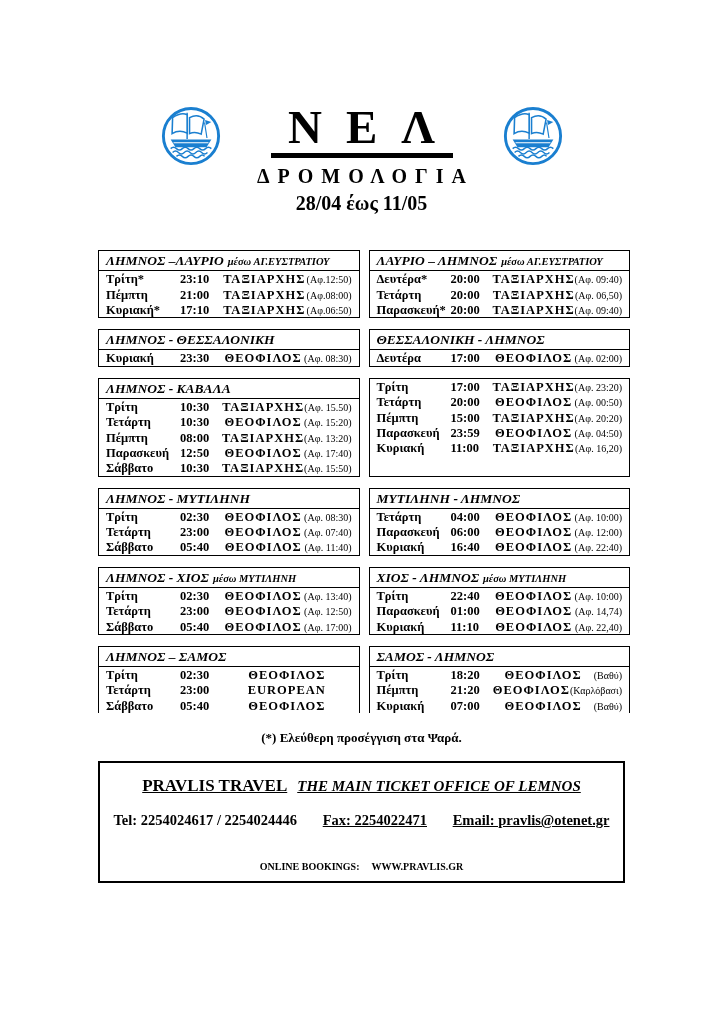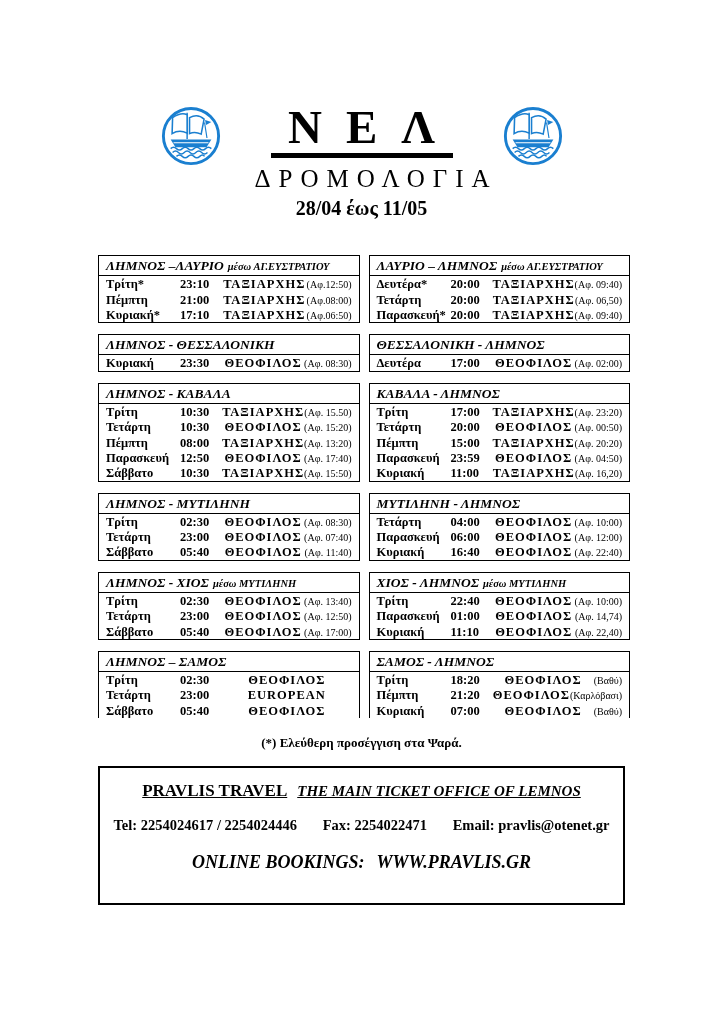--- a/index.html
+++ b/index.html
@@ -23,21 +23,21 @@
     padding-top: 103px;
   }
   .logo { width: 64px; height: 62px; margin-top: 3px; color: var(--logo-blue, #1a7fd0); flex: 0 0 auto; }
   .brand-block { text-align: center; width: 230px; }
   .brand {
     font-size: 47px; font-weight: bold; line-height: 1.05;
     letter-spacing: 24px; padding-left: 24px; white-space: nowrap;
   }
   .brand-underline { height: 5px; background: #000; width: 182px; margin: 1px auto 7px; }
   .schedule-title {
-    font-size: 25px; font-weight: normal; letter-spacing: 8px; padding-left: 8px; white-space: nowrap;
+    font-size: 20px; font-weight: bold; letter-spacing: 8px; padding-left: 8px; white-space: nowrap;
   }
   .date-range { font-size: 20px; font-weight: bold; margin-top: 4px; }
 
   
   .notice {
     width: 527px; margin: 11px auto 0;
     font-weight: bold; font-size: 13.5px; line-height: 1.37;
     text-align: justify;
   }
 
@@ -65,28 +65,28 @@
   .c-arr { font-size: 10px; text-align: right; white-space: nowrap; line-height: 1.3; }
 
   
   .footnote { text-align: center; margin-top: 17px; font-weight: bold; font-size: 13px; }
 
   
   .agency-box {
     width: 499px; margin: 15px auto 0;
     border: 2px solid #000;
     text-align: center;
-    padding: 13px 12px 30px;
+    padding: 13px 12px 9px;
   }
   .agency-line1 { font-size: 17px; font-weight: bold; white-space: nowrap; }
   .agency-name { text-decoration: underline; }
   .agency-tagline { font-style: italic; text-decoration: underline; font-size: 15px; margin-left: 10px; }
   .contact-line { margin-top: 16px; font-weight: bold; font-size: 14.5px; white-space: nowrap; }
-  .contact-line .seg + .seg { margin-left: 22px; }
-  .bookings-line { margin-top: 18px; font-weight: bold; font-style: italic; font-size: 18px; }
+  .contact-line .seg + .seg { margin-left: 22px; text-decoration: underline; }
+  .bookings-line { margin-top: 32px; font-weight: bold; font-size: 10px; }
   .bookings-site { margin-left: 12px; }
 </style>
 </head>
 <body>
 
 <div class="page">
 
   <div class="masthead">
     <svg class="logo" viewBox="0 0 64 64" aria-hidden="true">
       <circle cx="32" cy="31" r="28.5" fill="#fff" stroke="currentColor" stroke-width="3"></circle>
@@ -213,21 +213,20 @@
           <span class="c-arr">(Αφ. 17:40)</span>
         </div>
         <div class="tt-row">
           <span class="c-day">Σάββατο</span>
           <span class="c-dep">10:30</span>
           <span class="c-ship">ΤΑΞΙΑΡΧΗΣ</span>
           <span class="c-arr">(Αφ. 15:50)</span>
         </div>
       </div>
       <div class="timetable">
-        <div class="tt-head"><span class="tt-route">ΚΑΒΑΛΑ - ΛΗΜΝΟΣ</span></div>
         <div class="tt-row">
           <span class="c-day">Τρίτη</span>
           <span class="c-dep">17:00</span>
           <span class="c-ship">ΤΑΞΙΑΡΧΗΣ</span>
           <span class="c-arr">(Αφ. 23:20)</span>
         </div>
         <div class="tt-row">
           <span class="c-day">Τετάρτη</span>
           <span class="c-dep">20:00</span>
           <span class="c-ship">ΘΕΟΦΙΛΟΣ</span>

